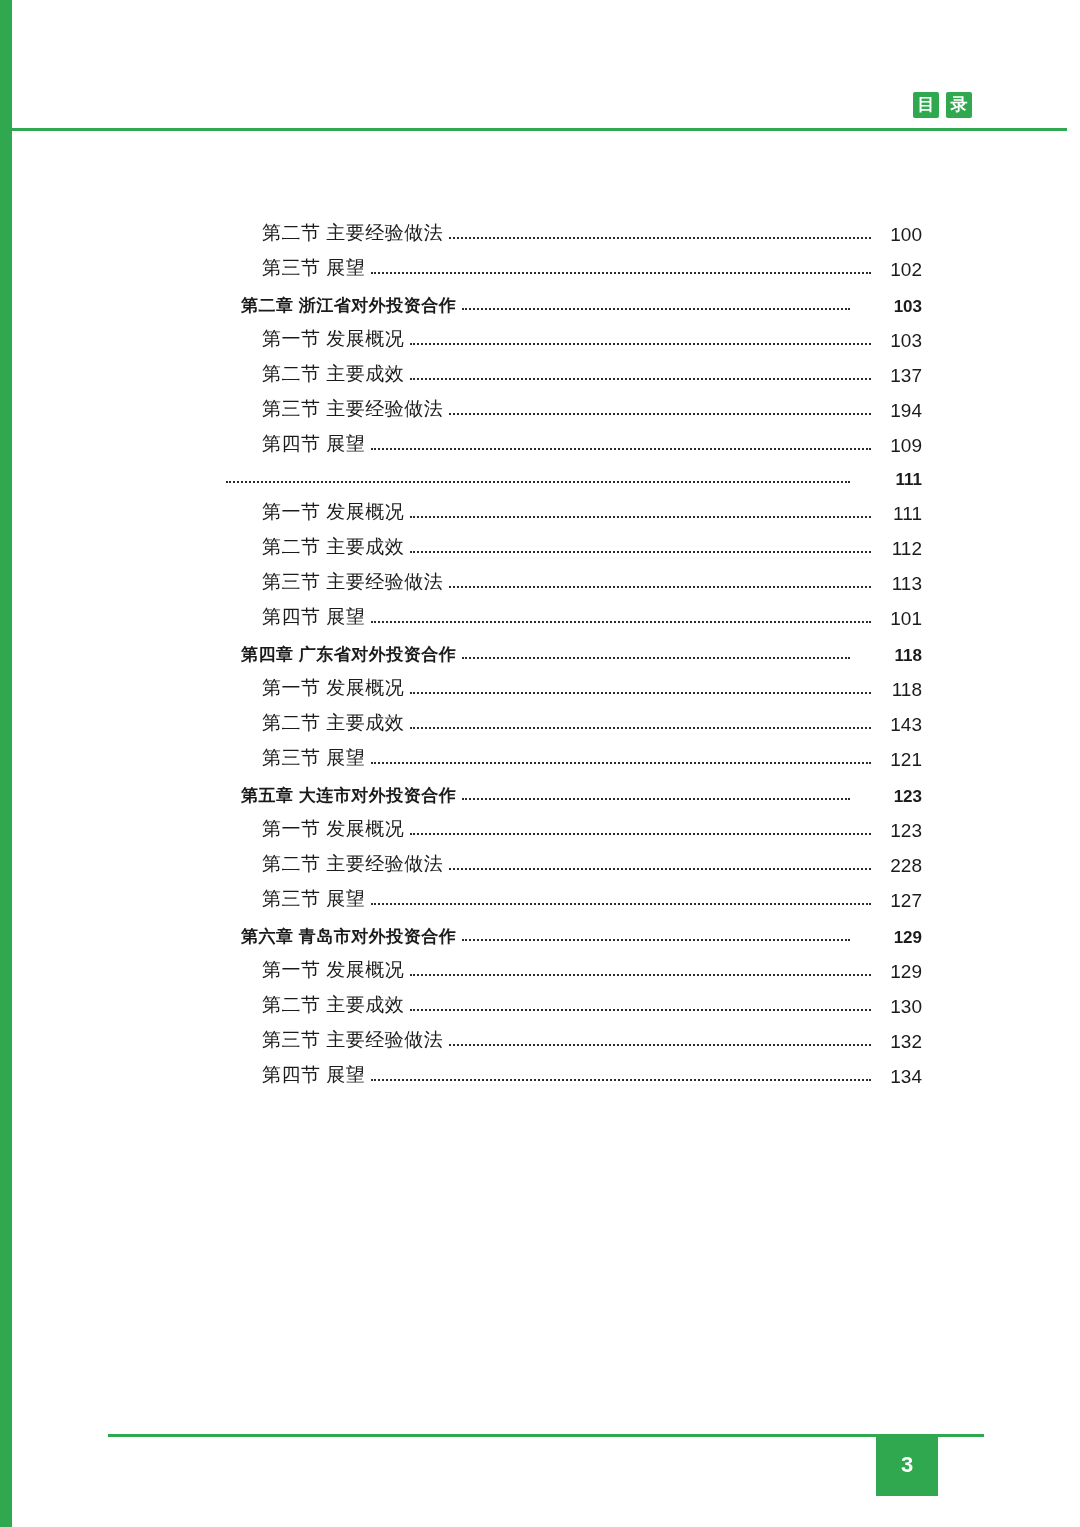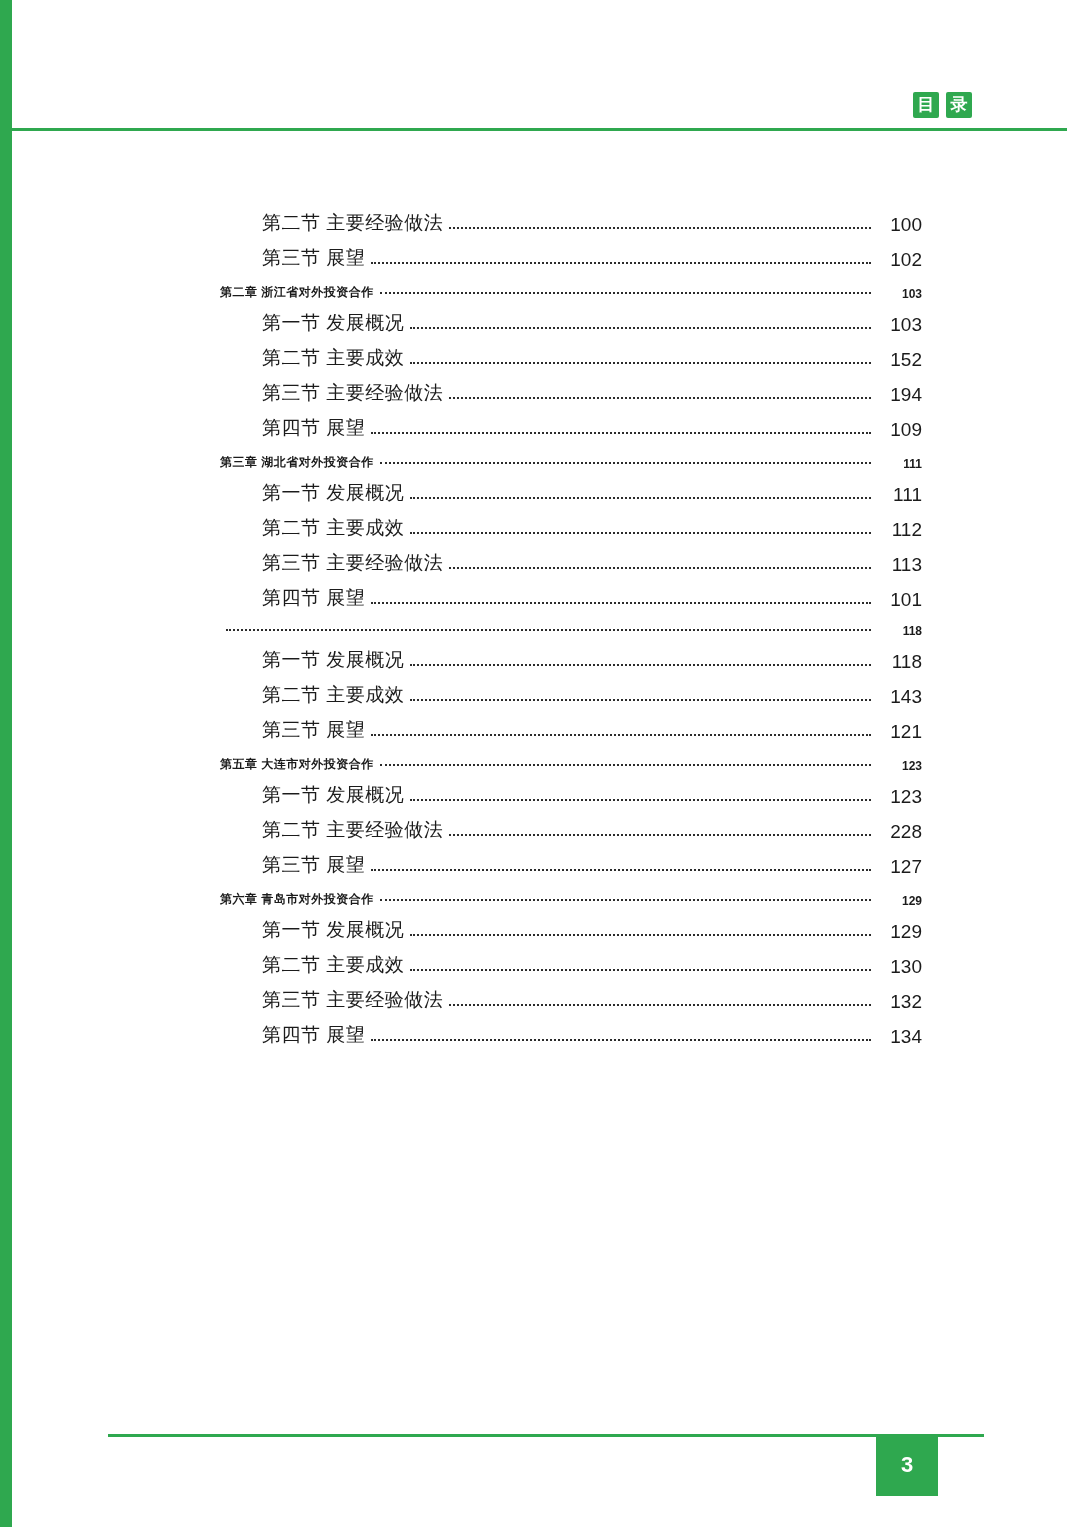--- a/index.html
+++ b/index.html
@@ -58,21 +58,21 @@
     line-height: 26px;
     text-align: center;
     font-weight: bold;
     border-radius: 2px;
   }
 
   
   .toc {
     position: absolute;
     left: 12px;
-    top: 210px;
+    top: 220px;
     width: 1040px;
   }
   .toc-row {
     display: flex;
     align-items: flex-end;
     margin-bottom: 9px;
     white-space: nowrap;
   }
   .toc-row .label {
     font-size: 19px;
@@ -95,21 +95,22 @@
   }
 
   
   .toc-row.level-1 {
     padding-left: 208px;
     font-weight: bold;
   }
   .toc-row.level-1 .label,
   .toc-row.level-1 .page {
     font-weight: bold;
-    font-size: 12px;
+    font-size: 17px;
+    margin-left: 21px;
   }
   .toc-row.level-1 {
     margin-top: 13px;
   }
   
   .toc-row.level-2 {
     padding-left: 250px;
   }
   .toc-row .page-col {
     width: 48px;
@@ -174,34 +175,33 @@
       <span class="page page-col">103</span>
     </div>
     <div class="toc-row level-2 toc-right-edge">
       <span class="label">第一节 发展概况</span>
       <span class="leader"></span>
       <span class="page page-col">103</span>
     </div>
     <div class="toc-row level-2 toc-right-edge">
       <span class="label">第二节 主要成效</span>
       <span class="leader"></span>
-      <span class="page page-col">152</span>
+      <span class="page page-col">137</span>
     </div>
     <div class="toc-row level-2 toc-right-edge">
       <span class="label">第三节 主要经验做法</span>
       <span class="leader"></span>
       <span class="page page-col">194</span>
     </div>
     <div class="toc-row level-2 toc-right-edge">
       <span class="label">第四节 展望</span>
       <span class="leader"></span>
       <span class="page page-col">109</span>
     </div>
     <div class="toc-row level-1 toc-right-edge">
-      <span class="label">第三章  湖北省对外投资合作</span>
       <span class="leader"></span>
       <span class="page page-col">111</span>
     </div>
     <div class="toc-row level-2 toc-right-edge">
       <span class="label">第一节 发展概况</span>
       <span class="leader"></span>
       <span class="page page-col">111</span>
     </div>
     <div class="toc-row level-2 toc-right-edge">
       <span class="label">第二节 主要成效</span>
@@ -212,20 +212,21 @@
       <span class="label">第三节 主要经验做法</span>
       <span class="leader"></span>
       <span class="page page-col">113</span>
     </div>
     <div class="toc-row level-2 toc-right-edge">
       <span class="label">第四节 展望</span>
       <span class="leader"></span>
       <span class="page page-col">101</span>
     </div>
     <div class="toc-row level-1 toc-right-edge">
+      <span class="label">第四章  广东省对外投资合作</span>
       <span class="leader"></span>
       <span class="page page-col">118</span>
     </div>
     <div class="toc-row level-2 toc-right-edge">
       <span class="label">第一节 发展概况</span>
       <span class="leader"></span>
       <span class="page page-col">118</span>
     </div>
     <div class="toc-row level-2 toc-right-edge">
       <span class="label">第二节 主要成效</span>

